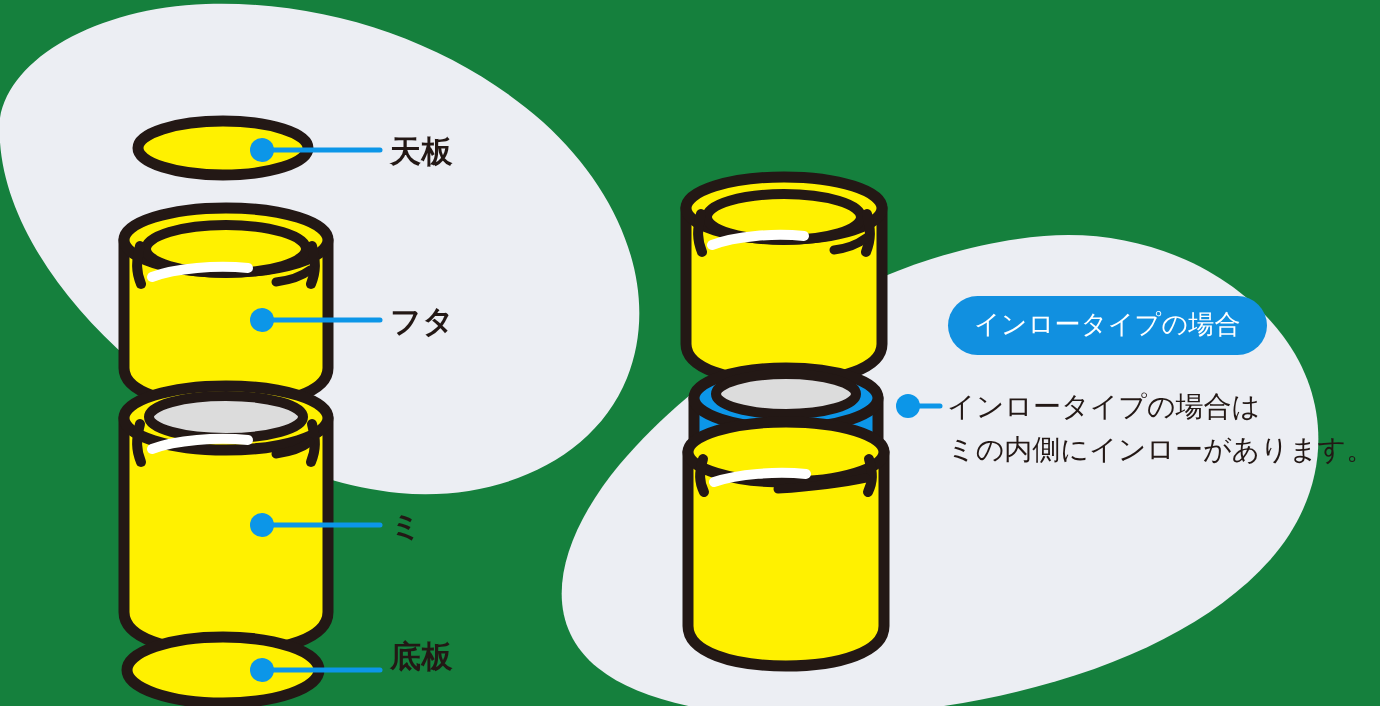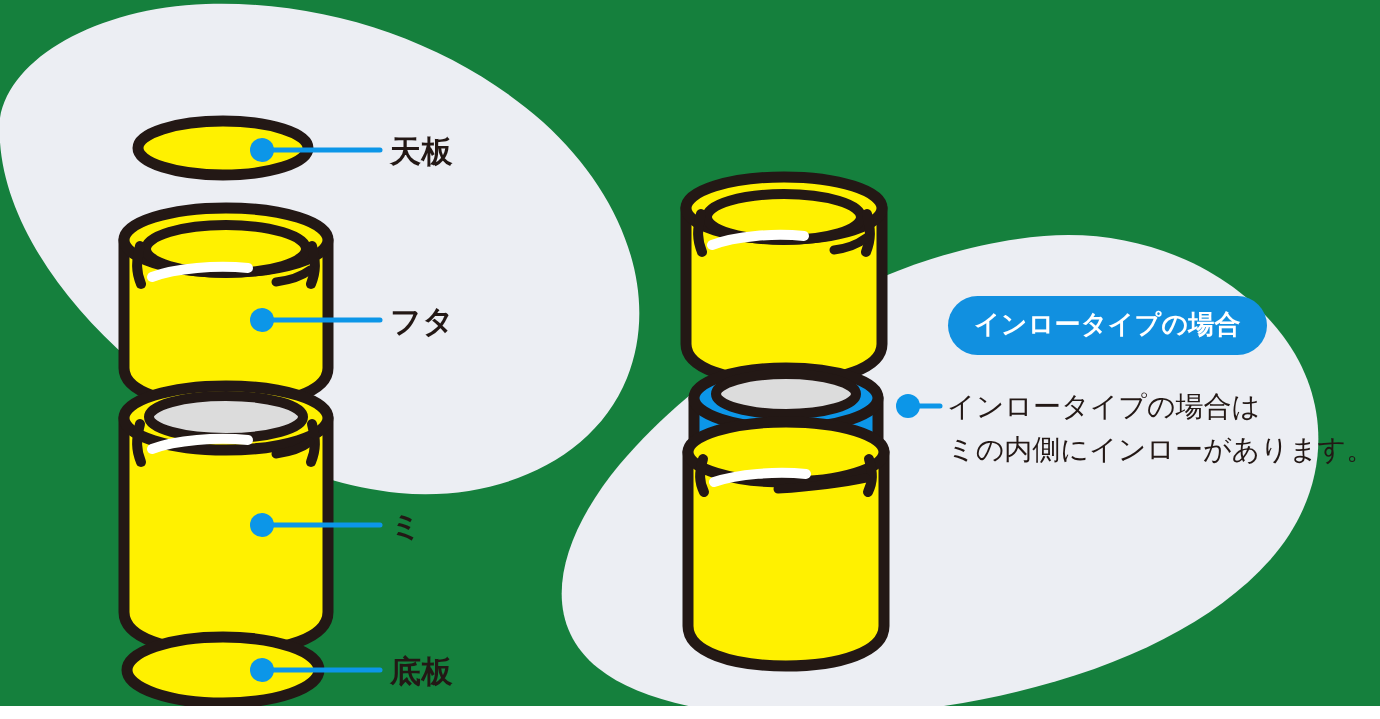--- a/index.html
+++ b/index.html
@@ -1,21 +1,21 @@
 <!DOCTYPE html>
 <html><head>
 <meta charset="utf-8">
 <style>
   html,body{margin:0;padding:0;background:#ffffff;}
   body{font-family:"Liberation Sans","DejaVu Sans",sans-serif;}
   #stage{position:relative;width:1380px;height:706px;background:#15803d;overflow:hidden;}
   #art{position:absolute;left:0;top:0;width:1380px;height:719px;}
   .lbl{position:absolute;color:#231815;font-weight:700;white-space:nowrap;letter-spacing:.02em;}
   .lbl-l{font-size:31px;}
-  .badge{position:absolute;background:#1190E0;color:#ffffff;font-weight:700;font-size:26px;
+  .badge{position:absolute;background:#1190E0;color:#ffffff;font-weight:400;font-size:26px;
          border-radius:30px;padding:11px 26px 13px 26px;white-space:nowrap;letter-spacing:.01em;}
   .body-txt{position:absolute;color:#231815;font-size:28px;font-weight:500;line-height:1.45;white-space:nowrap;}
 </style>
 </head>
 <body>
 
 <div id="stage">
 
   <svg id="art" viewBox="0 0 1380 719" xmlns="http://www.w3.org/2000/svg">
 
@@ -107,20 +107,20 @@
         <line x1="262" y1="670" x2="380" y2="670" stroke="#0C96E8" stroke-width="5" stroke-linecap="round"></line>
         <circle cx="262" cy="670" r="12" fill="#0C96E8"></circle>
         <line x1="908" y1="406" x2="940" y2="406" stroke="#0C96E8" stroke-width="5" stroke-linecap="round"></line>
         <circle cx="908" cy="406" r="12" fill="#0C96E8"></circle>
       </g>
   </svg>
 
   <div class="lbl lbl-l" style="left:390px;top:131px;">天板</div>
   <div class="lbl lbl-l" style="left:390px;top:301px;text-align:right;">フタ</div>
   <div class="lbl lbl-l" style="left:390px;top:506px;">ミ</div>
-  <div class="lbl lbl-l" style="left:390px;top:651px;">底板</div>
+  <div class="lbl lbl-l" style="left:390px;top:636px;">底板</div>
 
   <div class="badge" style="left:948px;top:296px;">インロータイプの場合</div>
 
   <div class="body-txt" style="left:947px;top:430px;">ミの内側にインローがあります。</div>
   <div class="body-txt" style="left:947px;top:387px;">インロータイプの場合は</div>
 
 </div>
 
 </body></html>

